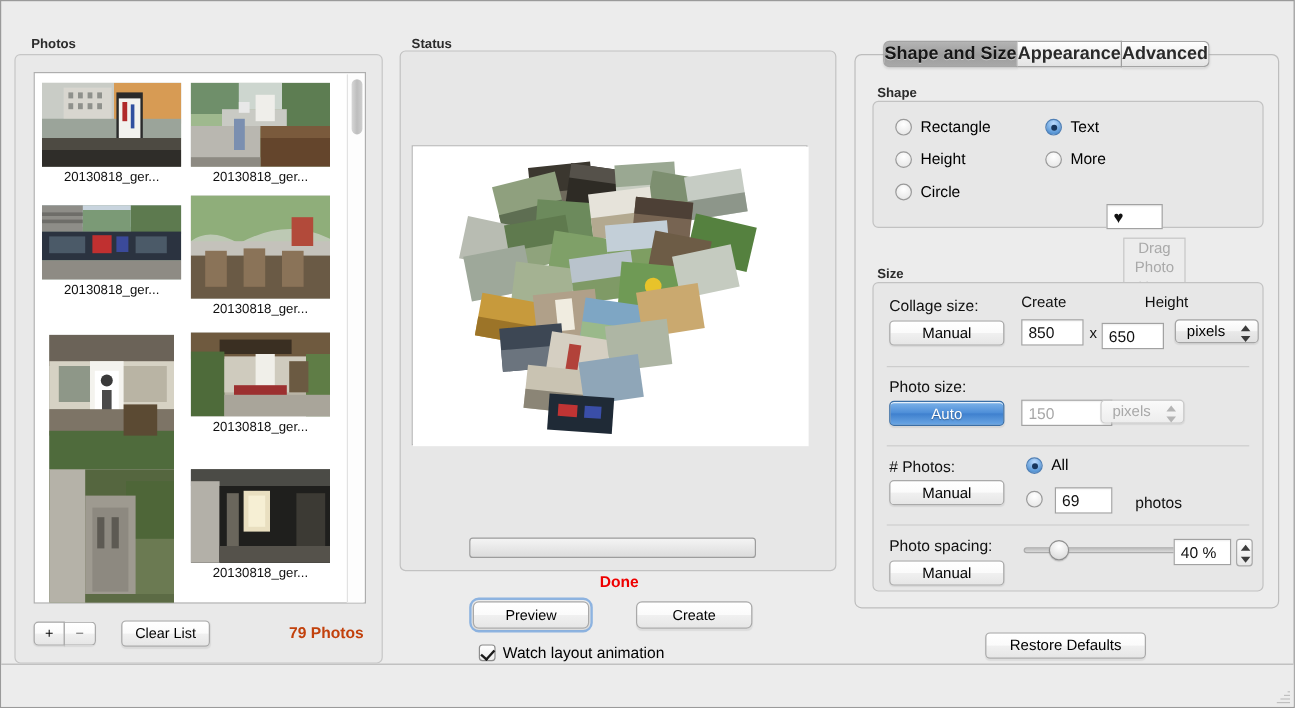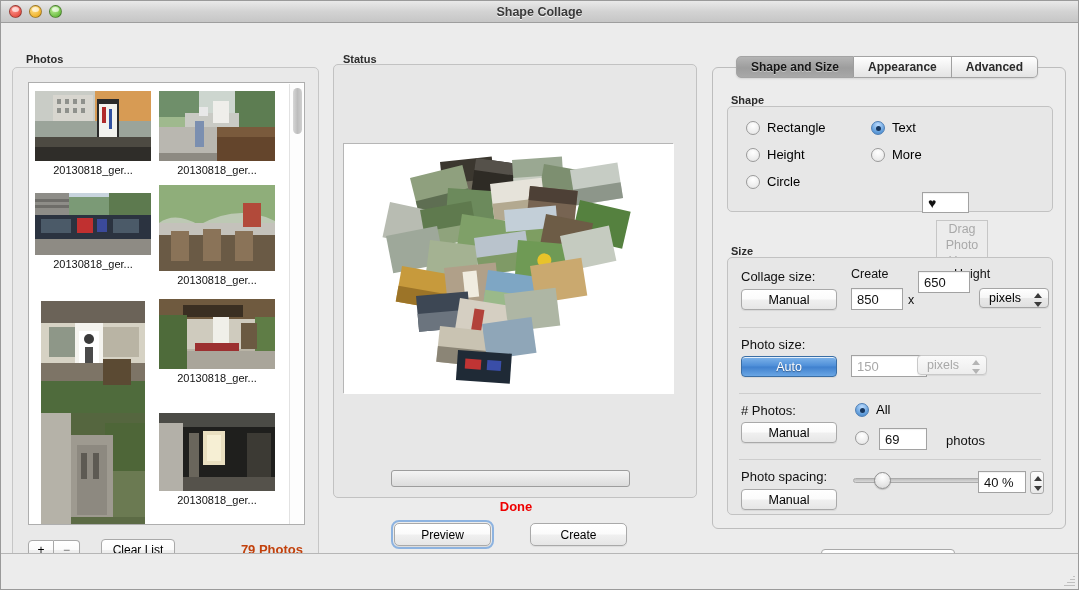--- a/index.html
+++ b/index.html
@@ -142,21 +142,21 @@
   .checkbox.checked::after {
     content:""; position:absolute; left:3px; top:1px; width:5px; height:9px;
     border:solid #1b1b1b; border-width:0 2px 2px 0; transform:rotate(42deg);
   }
   #watch-row .lbl { font-size:13px; }
 
   
   #right-panel { position:absolute; left:711px; top:33px; width:354px; height:490px; }
   .tabbar { position:absolute; left:24px; top:0; height:22px; display:flex; z-index:3; }
   .tab {
-    height:22px; line-height:20px; padding:0 14px; font-size:12px; font-weight:bold;
+    height:22px; line-height:20px; padding:0 0; font-size:15px; font-weight:bold;
     color:#2a2a2a; border:1px solid #a4a4a4;
     background:linear-gradient(to bottom,#ffffff,#efefef 55%,#e4e4e4);
     box-shadow:0 1px 2px rgba(0,0,0,.1); cursor:default;
   }
   .tab:first-child { border-radius:5px 0 0 5px; }
   .tab:last-child { border-radius:0 5px 5px 0; }
   .tab + .tab { border-left:none; }
   .tab.active {
     color:#161616;
     background:linear-gradient(to bottom,#b4b4b4,#9d9d9d 55%,#a8a8a8);
@@ -252,28 +252,20 @@
     background:radial-gradient(circle at 50% 28%, #ffffff, #e2e2e2 70%, #cfcfcf);
     border:1px solid #8f8f8f; box-shadow:0 1px 1px rgba(0,0,0,.18);
   }
   #btn-restore { position:absolute; left:820px; top:526px; width:134px; height:22px; border-radius:4px; font-size:12.5px;}
 </style>
 </head>
 <body>
 
 <div class="window">
 
-  <div class="titlebar">
-    <div class="traffic">
-      <span class="light l-red"></span>
-      <span class="light l-yellow"></span>
-      <span class="light l-green"></span>
-    </div>
-    <div class="wtitle">Shape Collage</div>
-  </div>
 
   <div class="content">
 
     <div id="photos-panel">
       <div class="grouplabel">Photos</div>
       <div id="photos-frame">
 
         <div id="photos-list">
           <div class="thumb-grid">
 
@@ -617,21 +609,21 @@
           <div class="sep" style="top:82px;"></div>
           <div class="sep" style="top:148px;"></div>
           <div class="sep" style="top:214px;"></div>
 
           <div class="rowlabel" style="left:14px; top:24px;">Collage size:</div>
           <button class="btn btn-wide" style="left:14px; top:44px;">Manual</button>
           <div class="hdr" style="left:124px; top:22px;">Create</div>
           <div class="hdr" style="left:190px; top:22px;margin-left:37px;">Height</div>
           <input class="textfield num" style="left: 124px; top: 43px; width: 52px;" value="850">
           <div class="hdr" style="left:181px; top:48px;">x</div>
-          <input class="textfield num" style="left: 191px; top: 26px; width: 52px;" value="650">
+          <input class="textfield num" style="left: 191px; top: 46px; width: 52px;" value="650">
           <div class="combo" style="left:252px; top:43px; width:70px;">
             <span>pixels</span>
             <span class="arrows">
                 <i class="up"></i>
                 <i class="dn"></i>
               </span>
           </div>
 
           <div class="rowlabel" style="left:14px; top:92px;">Photo size:</div>
           <button class="btn btn-wide btn-blue" style="left:14px; top:111px;">Auto</button>

